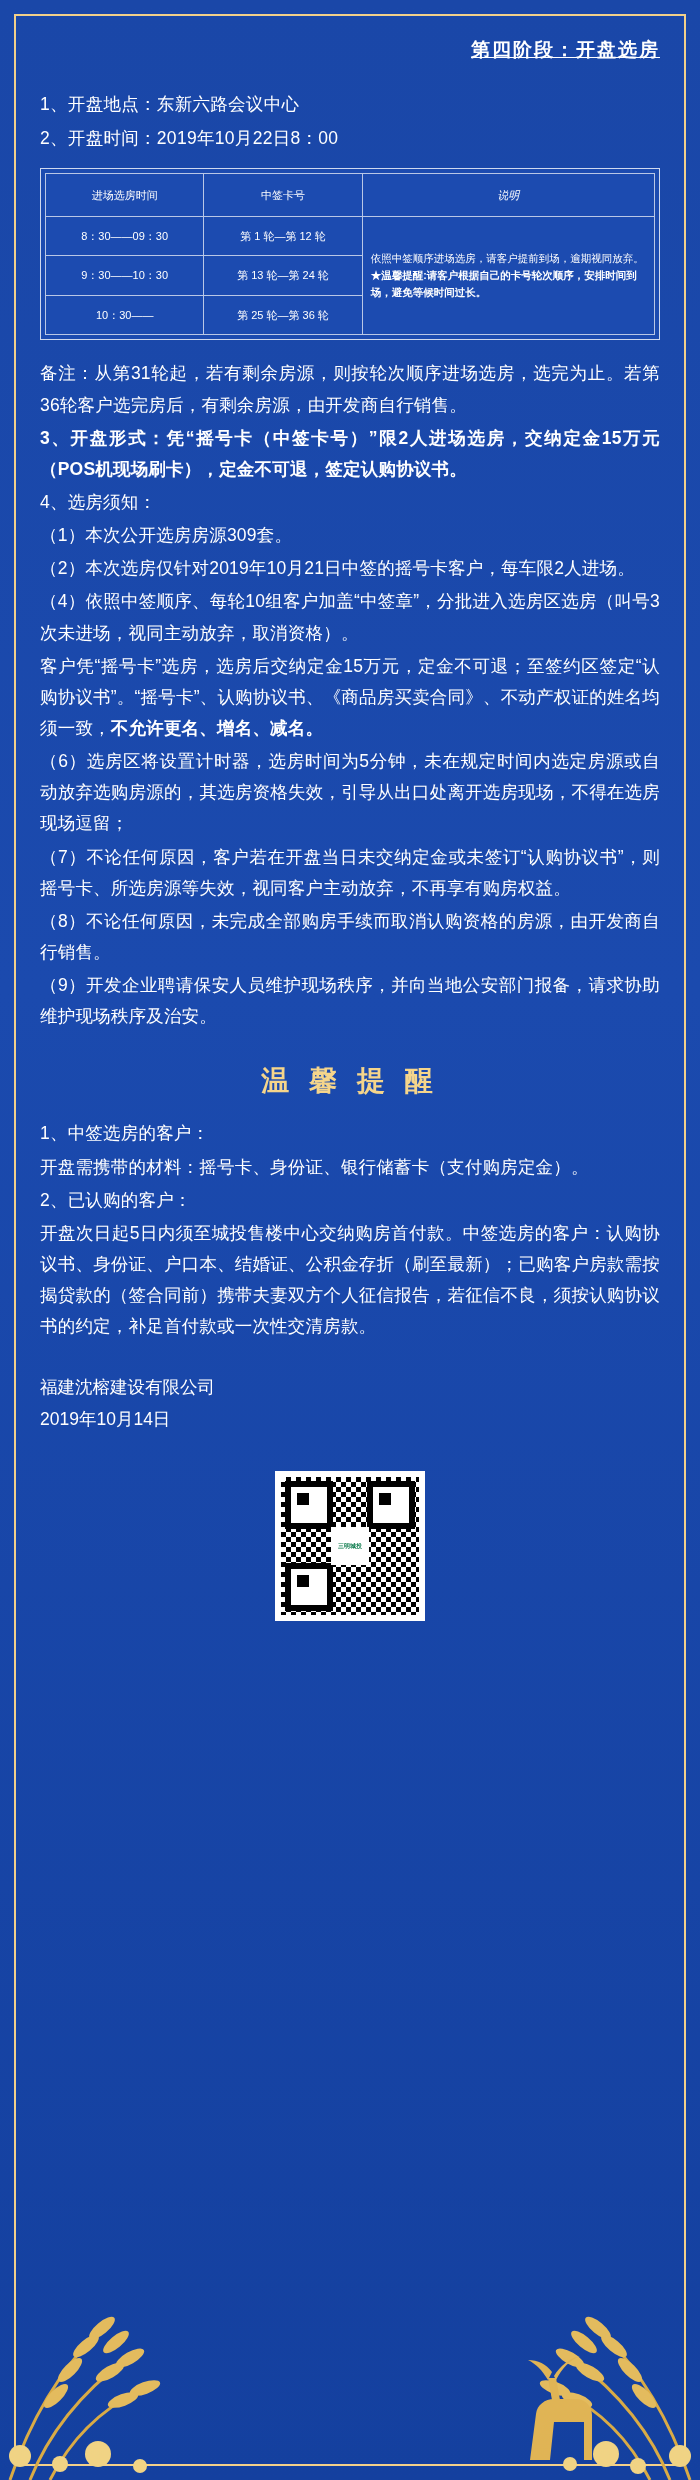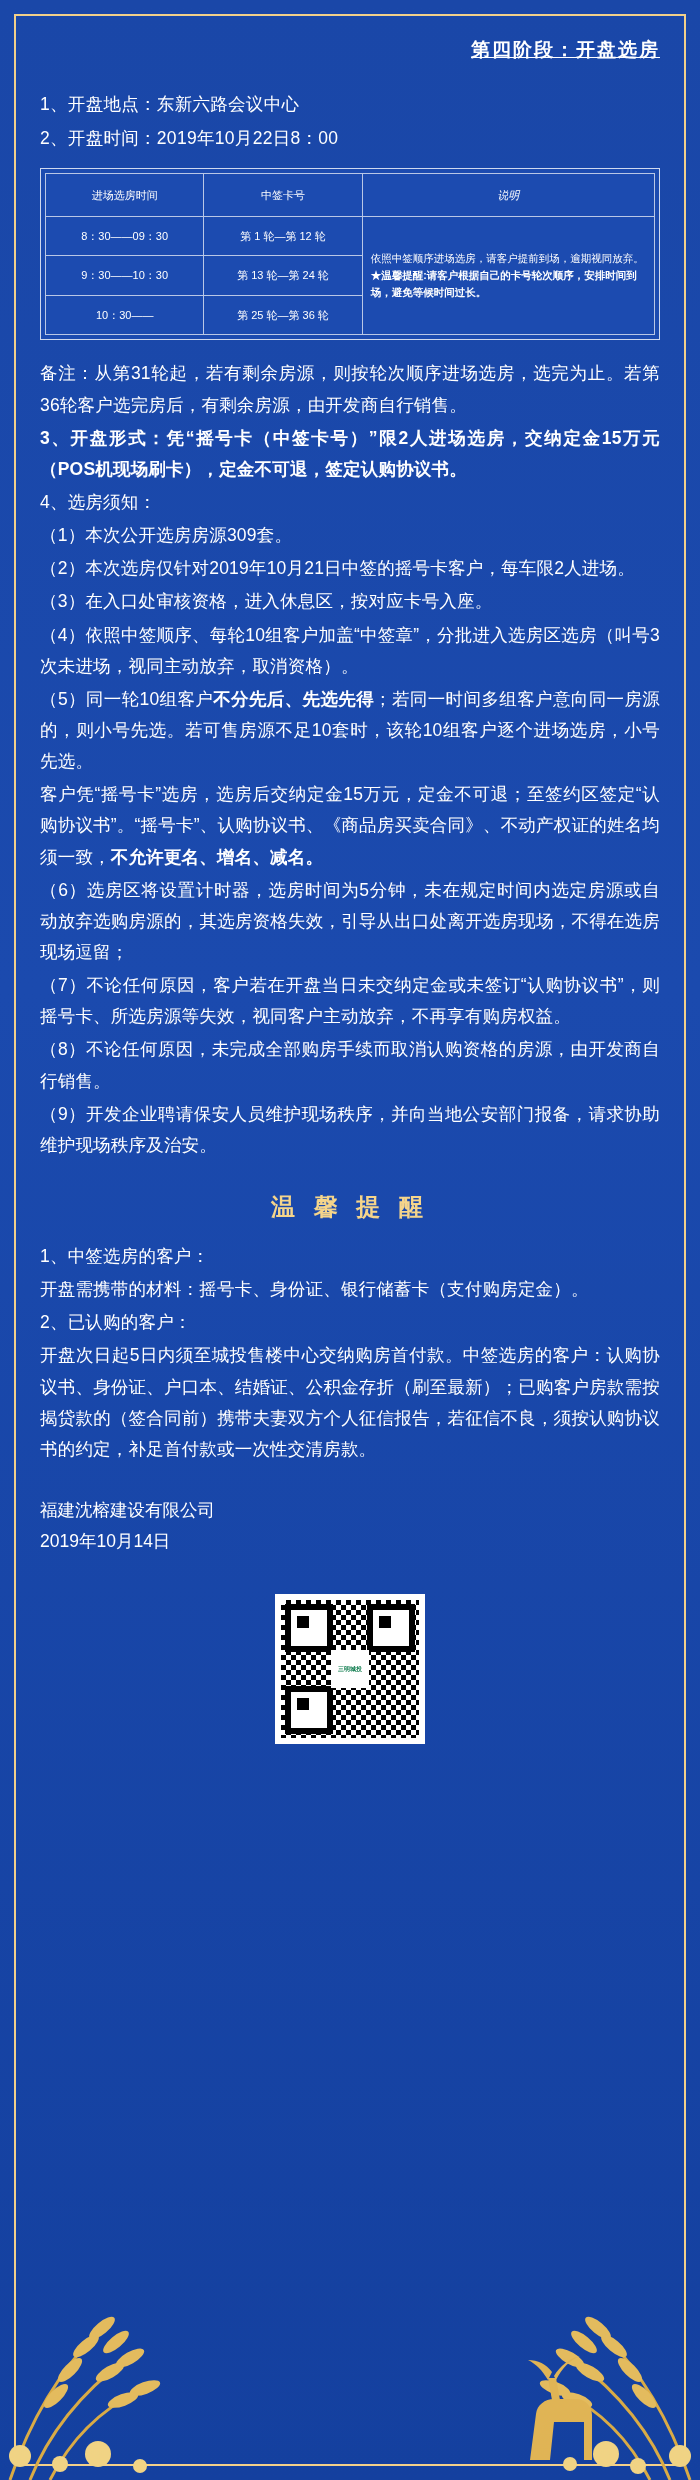--- a/index.html
+++ b/index.html
@@ -101,21 +101,21 @@
   .col-time { width: 26%; }
   .col-round { width: 26%; }
   .col-desc { width: 48%; font-style: italic; }
   .note-star {
     display: block;
     font-weight: bold;
   }
   
   .warm-title {
     text-align: center;
-    font-size: 24px;
+    font-size: 28px;
     font-weight: bold;
     color: #f5d58b;
     letter-spacing: 6px;
     margin: 30px 0 18px 0;
   }
   .sign {
     text-align: left;
     font-size: 17.5px;
     line-height: 1.8;
     margin-top: 30px;
@@ -240,24 +240,22 @@
     </div>
 
     <p class="para">备注：从第31轮起，若有剩余房源，则按轮次顺序进场选房，选完为止。若第36轮客户选完房后，有剩余房源，由开发商自行销售。</p>
 
     <p class="para"><span class="bold">3、开盘形式：</span><span class="bold">凭“摇号卡（中签卡号）”限2人进场选房，交纳定金15万元（POS机现场刷卡），定金不可退，签定认购协议书。</span></p>
 
     <p class="para">4、选房须知：</p>
 
     <p class="para">（1）本次公开选房房源309套。</p>
     <p class="para">（2）本次选房仅针对2019年10月21日中签的摇号卡客户，每车限2人进场。</p>
-    <p class="para">（3）在入口处审核资格，进入休息区，按对应卡号入座。</p>
     <p class="para">（4）依照中签顺序、每轮10组客户加盖“中签章”，分批进入选房区选房（叫号3次未进场，视同主动放弃，取消资格）。</p>
 
-    <p class="para"><span>（5）同一轮10组客户</span><span class="bold">不分先后、先选先得</span><span>；若同一时间多组客户意向同一房源的，则小号先选。若可售房源不足10套时，该轮10组客户逐个进场选房，小号先选。</span></p>
 
     <p class="para"><span>客户凭“摇号卡”选房，选房后交纳定金15万元，定金不可退；至签约区签定“认购协议书”。“摇号卡”、认购协议书、《商品房买卖合同》、不动产权证的姓名均须一致，</span><span class="bold">不允许更名、增名、减名。</span></p>
 
     <p class="para">（6）选房区将设置计时器，选房时间为5分钟，未在规定时间内选定房源或自动放弃选购房源的，其选房资格失效，引导从出口处离开选房现场，不得在选房现场逗留；</p>
     <p class="para">（7）不论任何原因，客户若在开盘当日未交纳定金或未签订“认购协议书”，则摇号卡、所选房源等失效，视同客户主动放弃，不再享有购房权益。</p>
     <p class="para">（8）不论任何原因，未完成全部购房手续而取消认购资格的房源，由开发商自行销售。</p>
     <p class="para">（9）开发企业聘请保安人员维护现场秩序，并向当地公安部门报备，请求协助维护现场秩序及治安。</p>
 
     <h2 class="warm-title">温 馨 提 醒</h2>
 

